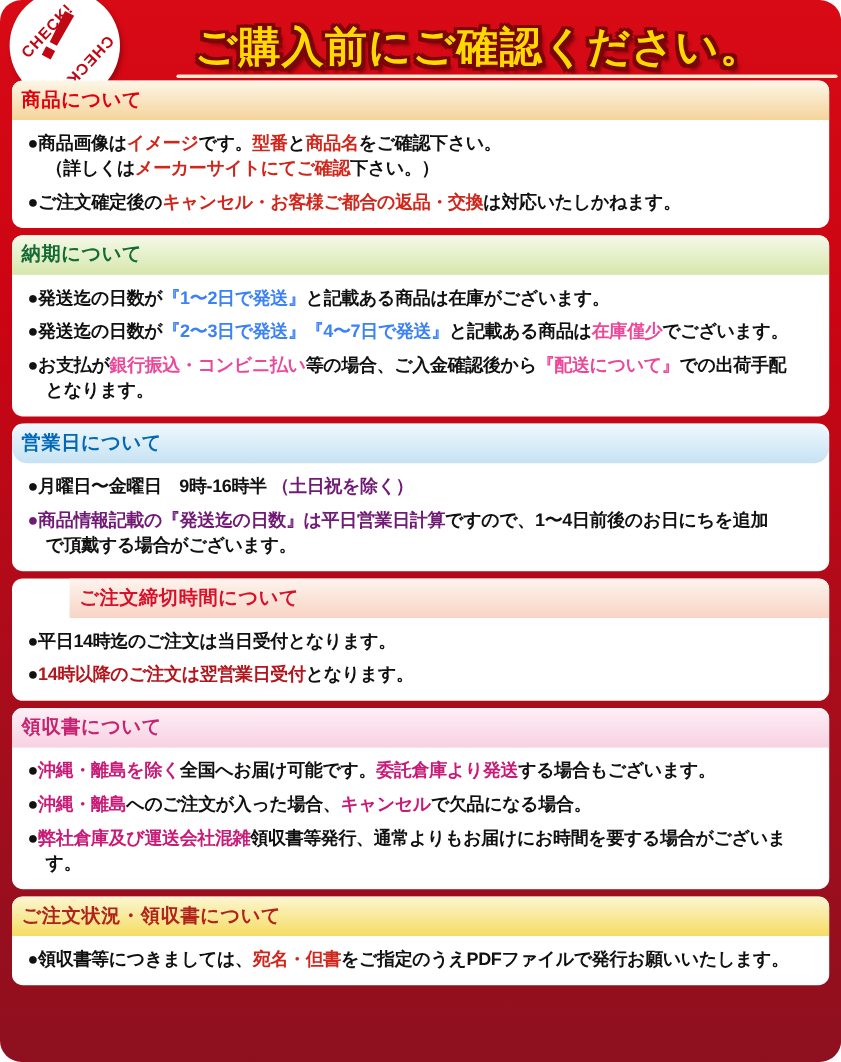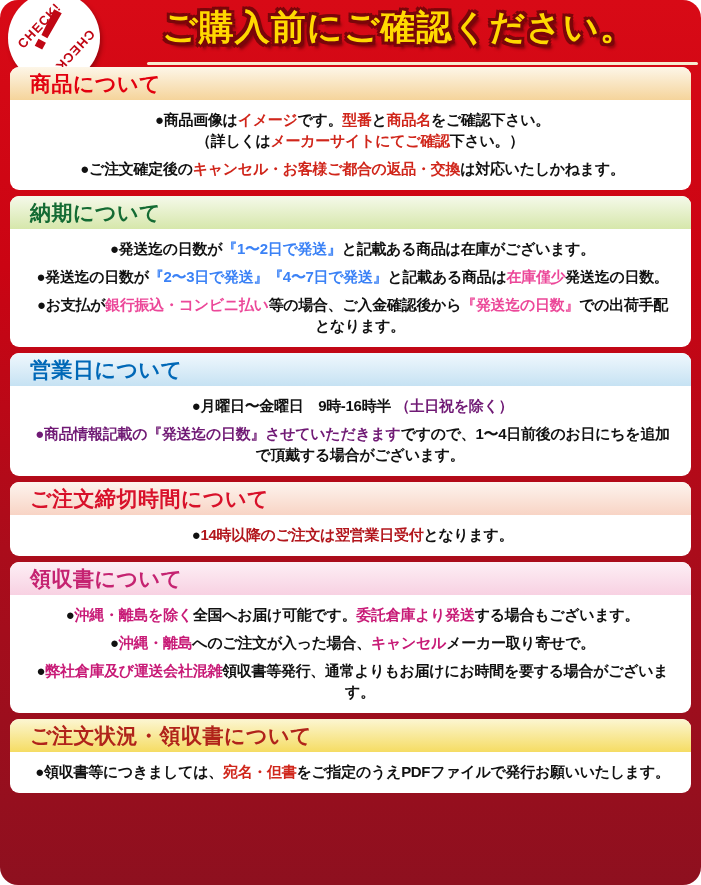--- a/index.html
+++ b/index.html
@@ -3,49 +3,49 @@
 <meta charset="utf-8">
 <style>
   html,body{margin:0;padding:0;background:#ffffff;}
   body{width:701px;height:885px;overflow:hidden;position:relative;
        font-family:"Liberation Sans","DejaVu Sans",sans-serif;}
   .frame{position:absolute;left:0;top:0;width:701px;height:885px;border-radius:18px;
        background:linear-gradient(180deg,#d80a16 0%,#cb0413 30%,#ab0c1b 62%,#8e101f 100%);
        overflow:hidden;}
   
   .hdr{position:relative;height:67px;}
-  .title{position:absolute;left:162px;top:4px;font-size:35px;font-weight:bold;
+  .title{position:absolute;left:162px;top:16px;font-size:35px;font-weight:bold;
        color:#ffd900;letter-spacing:1px;white-space:nowrap;
        text-shadow:-3px -3px 0 #7a060a,3px -3px 0 #7a060a,-3px 3px 0 #7a060a,3px 3px 0 #7a060a,
                    -3px 0 0 #7a060a,3px 0 0 #7a060a,0 -3px 0 #7a060a,0 3px 0 #7a060a,
                    4px 5px 3px rgba(60,0,0,.55);}
   .rule{position:absolute;top:62px;left:147px;right:3px;height:3px;background:#f6ead0;
        border-radius:2px;}
   
   .badge{position:absolute;left:8px;top:-8px;width:92px;height:92px;border-radius:50%;
        background:#ffffff;z-index:1;box-shadow:2px 3px 4px rgba(90,0,5,.45);}
   .badge .check-top{position:absolute;left:3px;top:26px;transform:rotate(-47deg);
        color:#c00714;font-weight:bold;font-size:13px;letter-spacing:1px;}
   .badge .check-bot{position:absolute;right:-2px;bottom:24px;transform:rotate(133deg);
        color:#c00714;font-weight:bold;font-size:13px;letter-spacing:1px;}
   .badge .exclaim{position:absolute;left:30px;top:8px;transform:rotate(28deg);
        color:#c00714;font-weight:bold;font-size:60px;line-height:1;}
   
   .sections{position:relative;z-index:2;}
   .box{margin:0 10px 6px;background:#ffffff;border-radius:9px;overflow:hidden;}
-  .box-h{height:33px;display:flex;align-items:center;padding-left:20px;
-       font-size:21px;font-weight:bold;letter-spacing:0.5px;}
+  .box-h{height:33px;display:flex;align-items:center;padding-left:8px;
+       font-size:16px;font-weight:bold;letter-spacing:0.5px;}
   .box-b{padding:9px 9px 11px 13px;font-size:15px;font-weight:bold;line-height:21px;
        color:#111;letter-spacing:-0.3px;}
-  .box-b p.bullet{margin:0 0 7px;padding-left:15px;text-indent:-15px;text-align:center;}
+  .box-b p.bullet{margin:0 0 7px;padding-left:15px;text-indent:-15px;}
   .box-b p.bullet:last-child{margin-bottom:0;}
   .t1 .box-h{background:linear-gradient(#fdf6e8,#f5d49b);color:#e2000f;}
   .t2 .box-h{background:linear-gradient(#f5f9ea,#d6e7ab);color:#146b33;}
-  .t3 .box-h{background:linear-gradient(#f0f8fd,#c6e2f3);color:#0068b7;}
-  .t4 .box-h{background:linear-gradient(#fdf4ee,#f8d4c5);color:#d8112a;}
+  .t3 .box-h{background:linear-gradient(#f0f8fd,#c6e2f3);color:#0068b7;border-radius:13px;}
+  .t4 .box-h{background:linear-gradient(#fdf4ee,#f8d4c5);color:#d8112a;margin-left:48px;}
   .t5 .box-h{background:linear-gradient(#fdeff5,#f8d1e2);color:#c52371;}
   .t6 .box-h{background:linear-gradient(#fcf6d2,#f5dc63);color:#b0231a;}
   
   .c-k{color:#111111;} .c-r{color:#d0261b;} .c-b{color:#3b82f6;} .c-n{color:#701a75;}
   .c-g{color:#ec4899;} .c-m{color:#c81b77;margin-top:32px;} .c-dr{color:#b2161c;}
 </style>
 </head>
 <body>
 
 <div class="frame">
@@ -63,42 +63,43 @@
         <div class="box-h">商品について</div>
         <div class="box-b">
           <p class="bullet"><span class="c-k">●商品画像は</span><span class="c-r">イメージ</span><span class="c-k">です。</span><span class="c-r">型番</span><span class="c-k">と</span><span class="c-r">商品名</span><span class="c-k">をご確認下さい。</span><br><span class="c-k">（詳しくは</span><span class="c-r">メーカーサイトにてご確認</span><span class="c-k">下さい。）</span></p>
           <p class="bullet"><span class="c-k">●ご注文確定後の</span><span class="c-r">キャンセル・お客様ご都合の返品・交換</span><span class="c-k">は対応いたしかねます。</span></p>
         </div>
       </section>
       <section class="box t2">
         <div class="box-h">納期について</div>
         <div class="box-b">
           <p class="bullet"><span class="c-k">●発送迄の日数が</span><span class="c-b">『1〜2日で発送』</span><span class="c-k">と記載ある商品は在庫がございます。</span></p>
-          <p class="bullet"><span class="c-k">●発送迄の日数が</span><span class="c-b">『2〜3日で発送』『4〜7日で発送』</span><span class="c-k">と記載ある商品は</span><span class="c-g">在庫僅少</span><span class="c-k">発送迄の日数。</span></p>
-          <p class="bullet"><span class="c-k">●お支払が</span><span class="c-g">銀行振込・コンビニ払い</span><span class="c-k">等の場合、ご入金確認後から</span><span class="c-g">『発送迄の日数』</span><span class="c-k">での出荷手配</span><br><span class="c-k">となります。</span></p>
+          <p class="bullet"><span class="c-k">●発送迄の日数が</span><span class="c-b">『2〜3日で発送』『4〜7日で発送』</span><span class="c-k">と記載ある商品は</span><span class="c-g">在庫僅少</span><span class="c-k">でございます。</span></p>
+          <p class="bullet"><span class="c-k">●お支払が</span><span class="c-g">銀行振込・コンビニ払い</span><span class="c-k">等の場合、ご入金確認後から</span><span class="c-g">『配送について』</span><span class="c-k">での出荷手配</span><br><span class="c-k">となります。</span></p>
         </div>
       </section>
       <section class="box t3">
         <div class="box-h">営業日について</div>
         <div class="box-b">
           <p class="bullet"><span class="c-k">●月曜日〜金曜日　9時-16時半 </span><span class="c-n">（土日祝を除く）</span></p>
-          <p class="bullet"><span class="c-n">●商品情報記載の『発送迄の日数』させていただきます</span><span class="c-k">ですので、1〜4日前後のお日にちを追加</span><br><span class="c-k">で頂戴する場合がございます。</span></p>
+          <p class="bullet"><span class="c-n">●商品情報記載の『発送迄の日数』は平日営業日計算</span><span class="c-k">ですので、1〜4日前後のお日にちを追加</span><br><span class="c-k">で頂戴する場合がございます。</span></p>
         </div>
       </section>
       <section class="box t4">
         <div class="box-h">ご注文締切時間について</div>
         <div class="box-b">
+          <p class="bullet"><span class="c-k">●平日14時迄のご注文は当日受付となります。</span></p>
           <p class="bullet"><span class="c-k">●</span><span class="c-dr">14時以降のご注文は翌営業日受付</span><span class="c-k">となります。</span></p>
         </div>
       </section>
       <section class="box t5">
         <div class="box-h">領収書について</div>
         <div class="box-b">
           <p class="bullet"><span class="c-k">●</span><span class="c-m">沖縄・離島を除く</span><span class="c-k">全国へお届け可能です。</span><span class="c-m">委託倉庫より発送</span><span class="c-k">する場合もございます。</span></p>
-          <p class="bullet"><span class="c-k">●</span><span class="c-m">沖縄・離島</span><span class="c-k">へのご注文が入った場合、</span><span class="c-m">キャンセル</span><span class="c-k">メーカー取り寄せで。</span></p>
+          <p class="bullet"><span class="c-k">●</span><span class="c-m">沖縄・離島</span><span class="c-k">へのご注文が入った場合、</span><span class="c-m">キャンセル</span><span class="c-k">で欠品になる場合。</span></p>
           <p class="bullet"><span class="c-k">●</span><span class="c-m">弊社倉庫及び運送会社混雑</span><span class="c-k">領収書等発行、通常よりもお届けにお時間を要する場合がございます。</span></p>
         </div>
       </section>
       <section class="box t6">
         <div class="box-h">ご注文状況・領収書について</div>
         <div class="box-b">
           <p class="bullet"><span class="c-k">●領収書等につきましては、</span><span class="c-r">宛名・但書</span><span class="c-k">をご指定のうえPDFファイルで発行お願いいたします。</span><br></p>
         </div>
       </section>
     </div>

